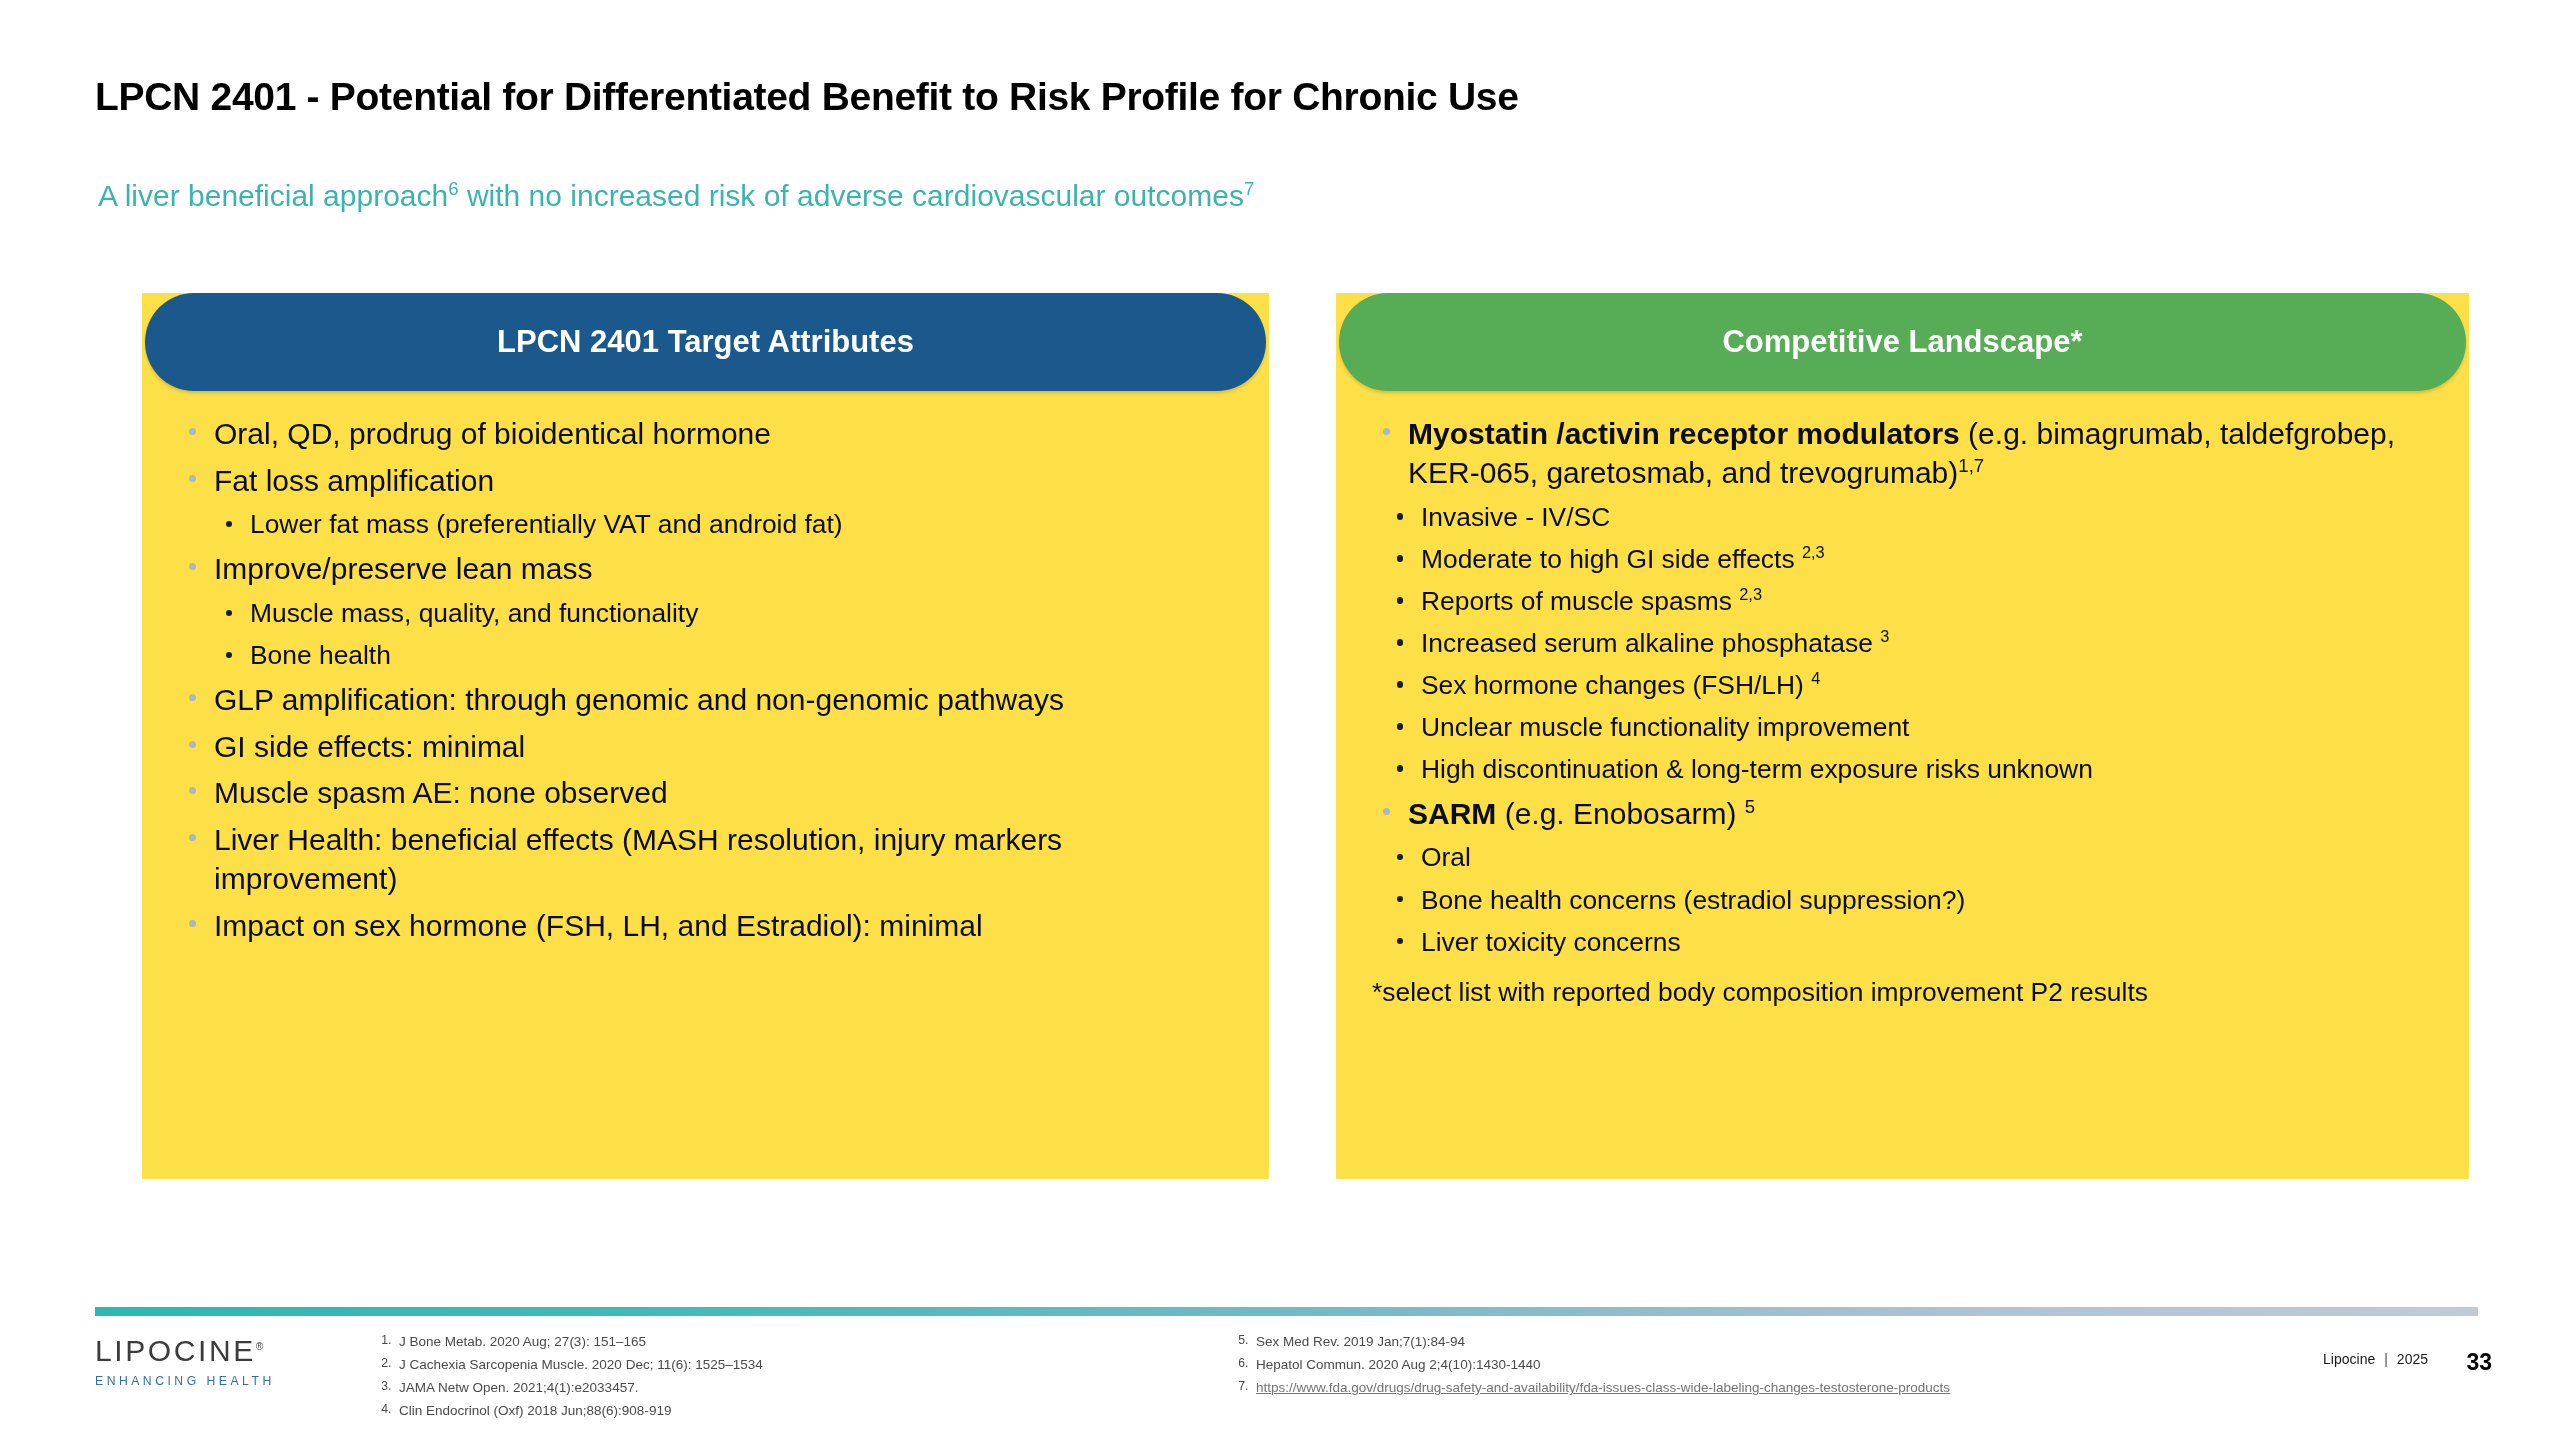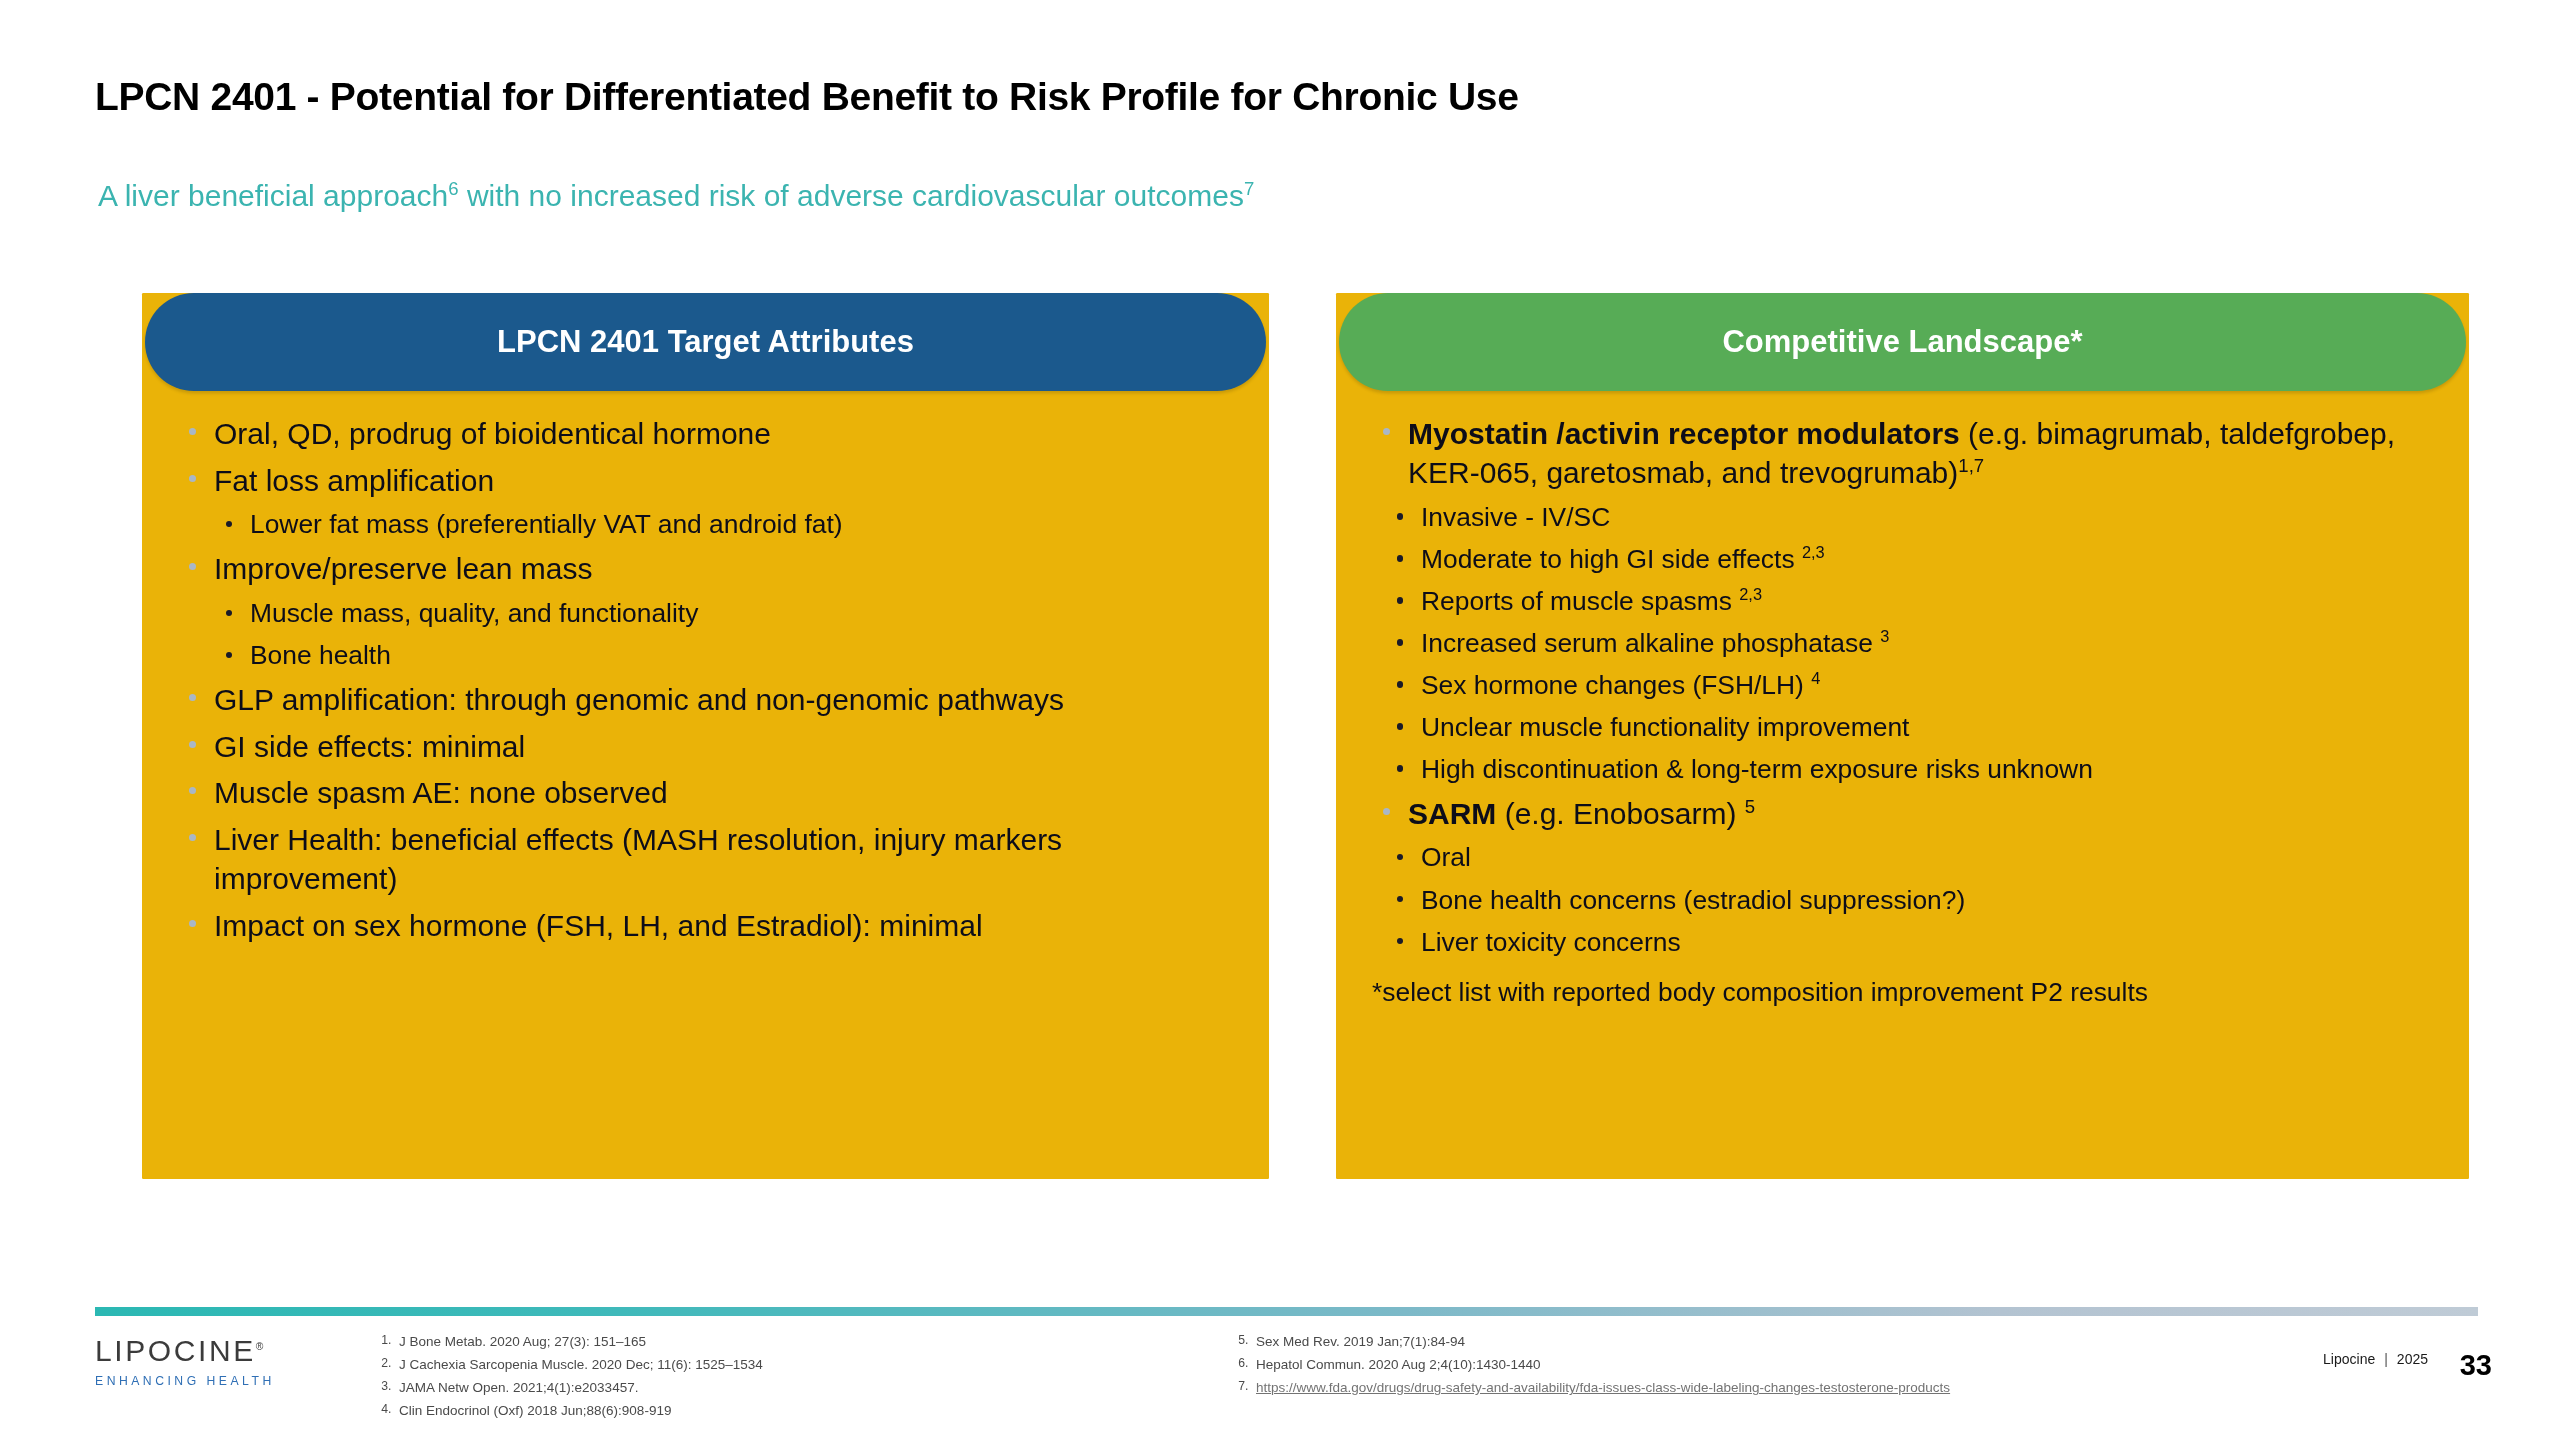--- a/index.html
+++ b/index.html
@@ -39,21 +39,21 @@
   #slide-subtitle sup, .sup {
     font-size: 0.62em;
     vertical-align: super;
     line-height: 0;
   }
 
   
   .panel {
     position: absolute;
     top: 293px;
-    background: #eab308;
+    background: #fde047;
     border-radius: 1.3px;
   }
   #panel-left  { left: 142px;  width: 1127px; height: 886px; }
   #panel-right { left: 1336px; width: 1133px; height: 886px; }
 
   .panel-header {
     position: absolute;
     top: 0;
     left: 3.2px;
     right: 3.2px;
@@ -206,21 +206,21 @@
     top: 1351px;
     font-size: 14px;
     color: #1a1a1a;
     white-space: nowrap;
   }
   #footer-sep { padding: 0 9px; color: #555; }
   #page-number {
     position: absolute;
     right: 84px;
     top: 1349px;
-    font-size: 29px;
+    font-size: 23px;
     font-weight: bold;
     color: #000000;
   }
 </style>
 </head>
 <body>
 
 <div id="slide-title">LPCN 2401 - Potential for Differentiated Benefit to Risk Profile for Chronic Use</div>
 
 <div id="slide-subtitle">

